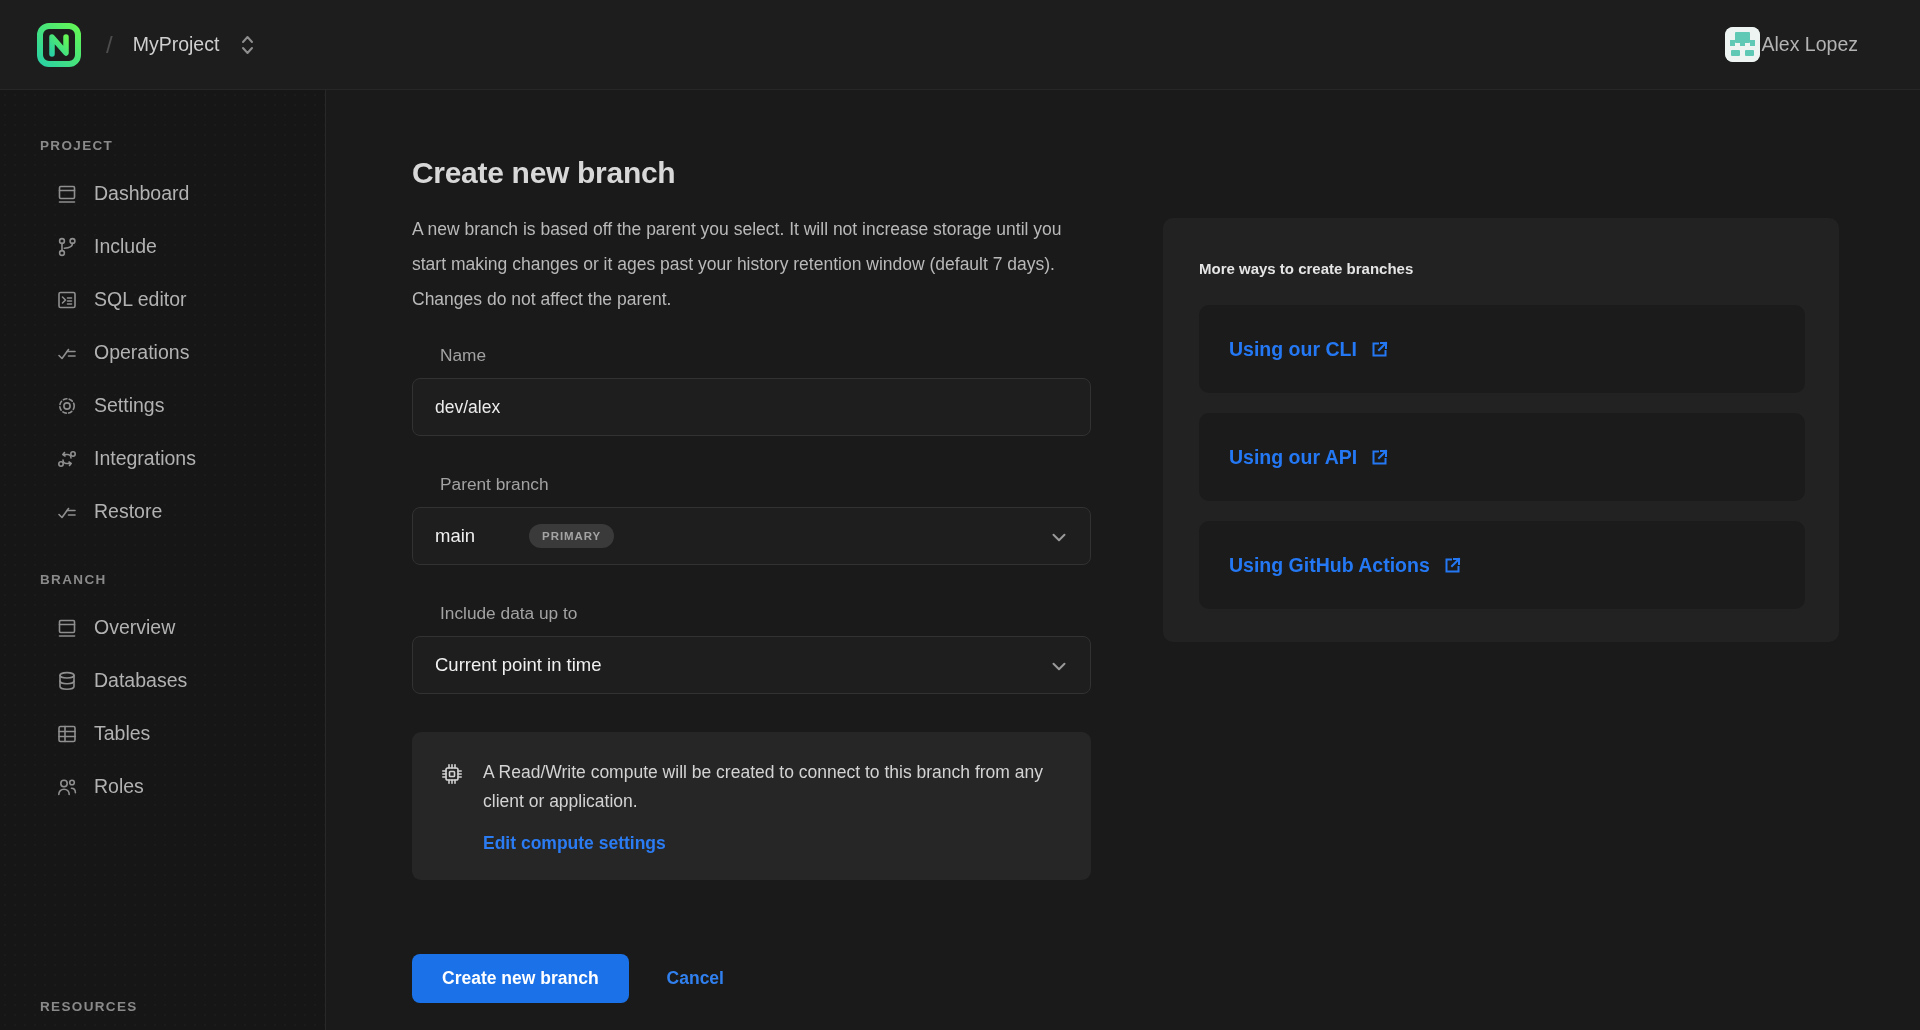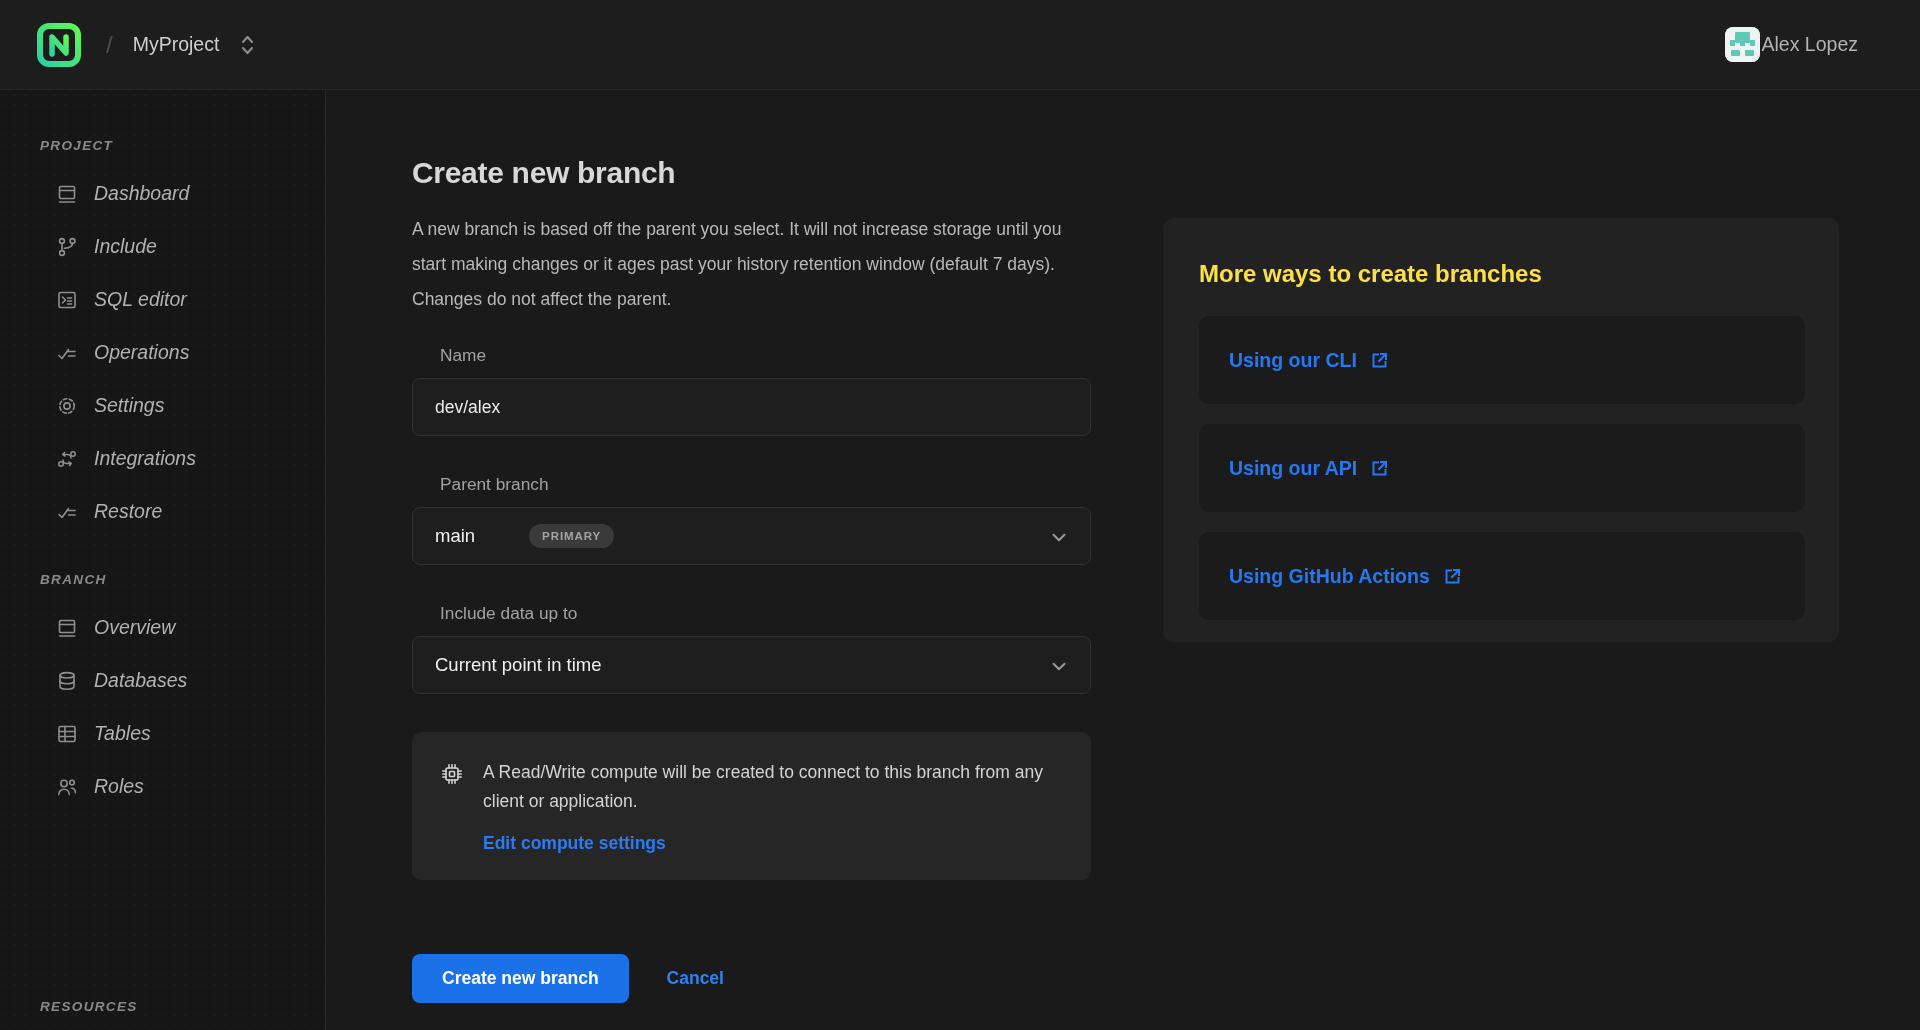--- a/index.html
+++ b/index.html
@@ -15,21 +15,21 @@
   .tb-project { color:#cfcfcf; font-size:19.5px; font-weight:500; }
   .tb-selector { margin-left:20px; color:#8e8e8e; display:flex; align-items:center; cursor:pointer; }
   .tb-right { margin-left:auto; display:flex; align-items:center; gap:2px; cursor:pointer;text-align:right; }
   .avatar { width:35px; height:35px; border-radius:8px; background:#eef4f2; display:block; }
   .tb-user { color:#b3b3b3; font-size:19.5px; }
 
   
   .sidebar { position:absolute; top:90px; left:0; width:326px; height:940px;
              background:#161616; border-right:1px solid #282828;
              background-image:radial-gradient(circle, rgba(255,255,255,0.022) 1px, transparent 1.1px);
-             background-size:10px 10px; padding-top:48px;font-style:italic; }
+             background-size:10px 10px; padding-top:48px; }
   .nav-header { color:#8a8a8a; font-size:13.5px; font-weight:700; letter-spacing:0.1em;
                 padding-left:40px; margin-bottom:14px; }
   .nav-header.second { margin-top:34px; }
   .nav-item { height:53px; display:flex; align-items:center; padding-left:55px;
               color:#b2b2b2; font-size:19.5px; cursor:pointer; }
   .nav-icon { width:24px; height:24px; margin-right:15px; color:#8f8f8f;
               display:inline-flex; align-items:center; justify-content:center; flex:0 0 auto; }
   .nav-icon svg { width:24px; height:24px; }
   .nav-header.bottom { position:absolute; bottom:16px; left:0; margin:0; }
 
@@ -62,21 +62,21 @@
   .actions { margin-top:74px; display:flex; align-items:center; }
   .btn-primary { height:49px; padding:0 30px; background:#1b72e8; border:none; border-radius:8px;
                  color:#ffffff; font-size:17.5px; font-weight:700; cursor:pointer;
                  font-family:"Liberation Sans", sans-serif; }
   .link-cancel { margin-left:38px; color:#3180f0; font-size:17.5px; font-weight:700;
                  cursor:pointer; text-decoration:none; }
 
   
   .aside { position:absolute; left:837px; top:128px; width:676px; height:424px;
            background:#222222; border-radius:10px; padding:42px 34px 0 36px; }
-  .aside-title { color:#fde047; font-size:24px; font-weight:600; margin-bottom:28px; }
+  .aside-title { color:#e5e5e5; font-size:15px; font-weight:600; margin-bottom:28px; }
   .aside-card { height:88px; background:#1b1b1b; border-radius:10px; margin-bottom:20px;
                 display:flex; align-items:center; padding-left:30px; cursor:pointer; }
   .aside-link { color:#2478f4; font-size:19.5px; font-weight:700; display:flex; align-items:center; }
   .ext-icon { margin-left:12px; width:21px; height:21px; color:#2478f4; display:inline-flex; }
   .ext-icon svg { width:21px; height:21px; }
 </style>
 </head>
 <body>
 
 <header class="topbar">

